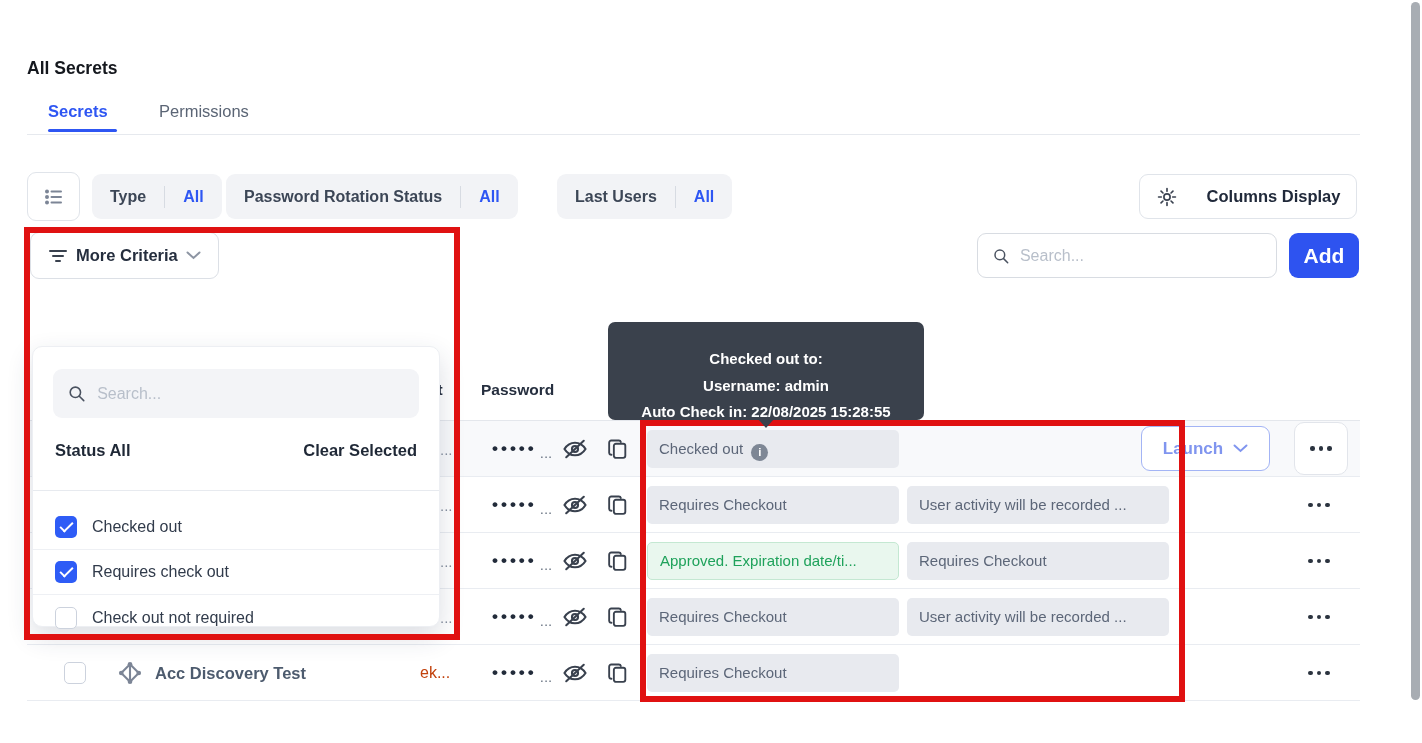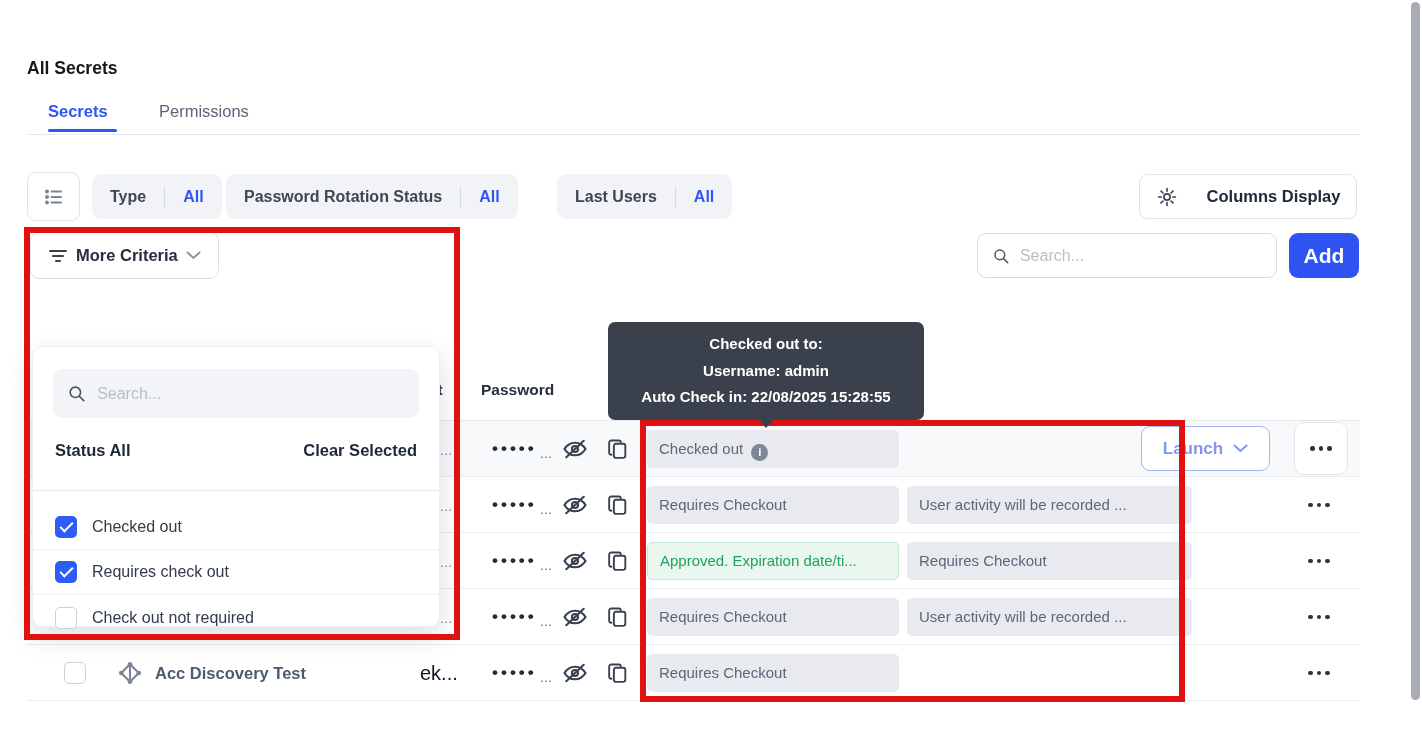--- a/index.html
+++ b/index.html
@@ -56,43 +56,43 @@
   
   .th { position:absolute; font-size:15.5px; font-weight:600; color:#262f3f; top:381px; }
   .th.partial { left:429px; }
   .th.password { left:481px; }
   .head-line { position:absolute; left:27px; top:420px; width:1333px; height:1px; background:#e4e7ec; }
 
   .row { position:absolute; left:27px; width:1333px; height:56px; border-bottom:1px solid #e9ecf1; }
   .row.hover { background:#f8f9fb; }
   .cell { position:absolute; top:0; height:56px; display:flex; align-items:center; }
   .user-sliver { left:413px; font-size:15px; color:#87909f; }
-  .user-val { left:393px; font-size:20px; color:#0f172a; }
+  .user-val { left:393px; font-size:16px; color:#c2410c; }
   .mask { left:465px; }
   .mask .dots5 { font-size:17px; letter-spacing:3px; color:#222b3a; font-weight:700; }
   .mask .trail { font-size:15px; color:#6f7987; margin-left:3px; position:relative; top:3px; }
   .eye-cell { left:534px; } .copy-cell { left:578px; }
   .row-cbx { left:37px; } .row-icon { left:89px; }
   .row-name { left:128px; font-size:16.5px; font-weight:600; color:#4d5b6e; }
 
   .badge { position:absolute; top:9px; height:38px; line-height:38px; border-radius:5px; padding:0 12px; font-size:15px; white-space:nowrap; overflow:hidden; }
   .badge.gray { background:#e8eaef; color:#5c6678; }
   .badge.green { background:#e9f7ee; color:#1fa25b; border:1px solid #c4e8d2; line-height:36px; }
   .badge.b1 { left:620px; width:252px; }
-  .badge.b2 { left:880px; width:285px; }
+  .badge.b2 { left:880px; width:262px; }
   .info-dot { display:inline-block; width:17px; height:17px; border-radius:50%; background:#7e8795; color:#fff; font-size:11.5px; font-weight:700; text-align:center; line-height:17px; margin-left:8px; vertical-align:-2px; }
 
   .launch-btn { position:absolute; left:1114px; top:5px; width:129px; height:45px; background:#fff; border:1.5px solid #a3b4f5; border-radius:9px; color:#8095ef; font-size:17px; font-weight:600; display:flex; align-items:center; justify-content:center; gap:10px; cursor:pointer; }
   .more-box { position:absolute; left:1267px; top:1px; width:54px; height:53px; background:#fff; border:1px solid #e2e5eb; border-radius:10px; display:flex; align-items:center; justify-content:center; cursor:pointer; }
   .dots { display:inline-flex; gap:4px; cursor:pointer; }
   .dots i { width:4.5px; height:4.5px; border-radius:50%; background:#2b333f; display:block; }
   .dots-cell { left:1281px; }
 
   
-  .tooltip { position:absolute; left:608px; top:322px; width:316px; height:98px; background:#3a414c; border-radius:7px; z-index:30; color:#fff; text-align:center; padding-top:9px; }
+  .tooltip { position:absolute; left:608px; top:322px; width:316px; height:98px; background:#3a414c; border-radius:7px; z-index:30; color:#fff; text-align:center; padding-top:24px; }
   .tooltip .ln { font-size:15px; font-weight:600; line-height:26.5px; white-space:nowrap; }
   .tooltip .arrow { position:absolute; left:50%; bottom:-8px; margin-left:-8px; width:0; height:0; border-left:8px solid transparent; border-right:8px solid transparent; border-top:9px solid #3a414c; }
 
   
   .redbox { position:absolute; border:6px solid #e01111; z-index:25; pointer-events:none; }
   .redbox.r1 { left:24px; top:227px; width:436px; height:413px; }
   .redbox.r2 { left:640px; top:420px; width:545px; height:282px; }
 
   
   .scroll-thumb { position:absolute; left:1411px; top:2px; width:9px; height:698px; background:#a8adb3; border-radius:5px; z-index:40; }

